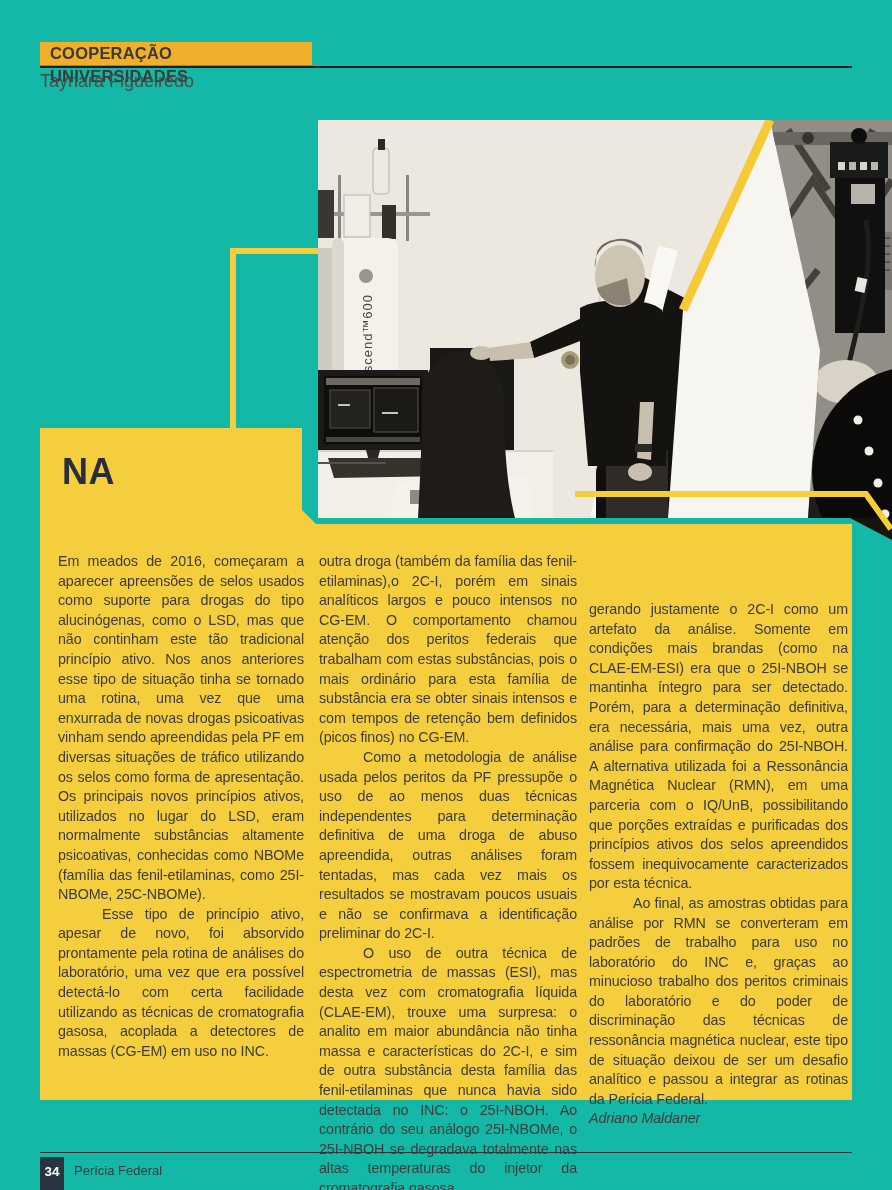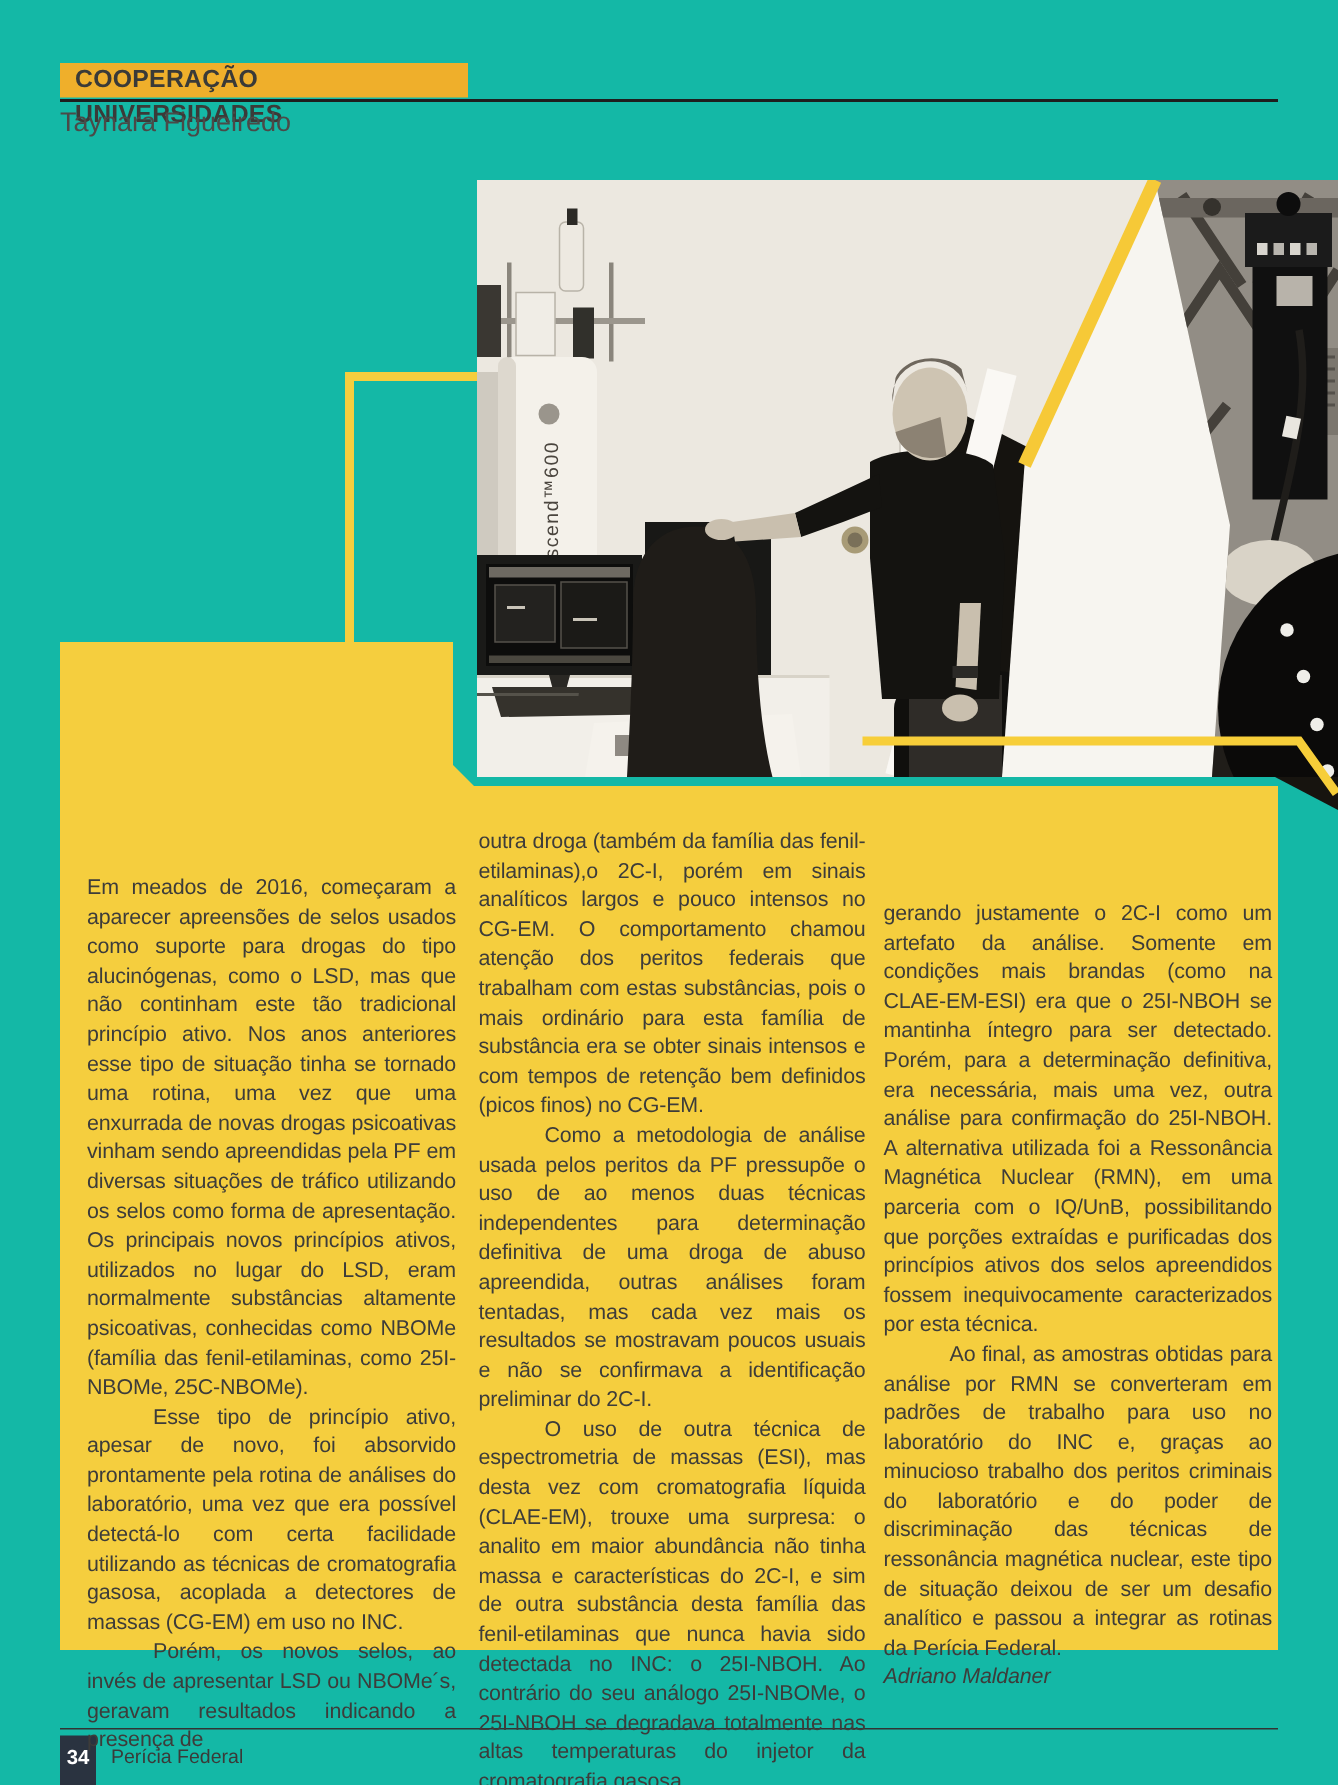--- a/index.html
+++ b/index.html
@@ -17,21 +17,21 @@
   
   .photo{left:318px;top:120px;width:574px;height:398px;}
 
   
   .feature-title{left:62px;top:450px;font-size:36px;line-height:43px;font-weight:800;
     color:#272F3C;letter-spacing:0.5px;}
   .col{top:552px;}
   .col p{margin:0;text-align:justify;font-size:14.3px;line-height:19.6px;color:#3D3C3A;
     letter-spacing:-0.1px;}
   .col p.indent{text-indent:44px;}
-  .col1{left:58px;width:246px;margin-top:31px;}
+  .col1{left:58px;width:246px;}
   .col2{left:319px;width:258px;}
   .col3{left:589px;width:259px;}
   .byline{margin-top:28px;font-style:italic;font-size:14.5px;color:#3D3C3A;}
 
   
   .footer-rule{left:40px;top:1152px;width:812px;height:1px;background:#333;}
   .page-num{left:40px;top:1157px;width:24px;height:35px;background:#2A3340;color:#fff;
     font-size:13.5px;font-weight:700;text-align:center;line-height:29px;}
   .publication{left:74px;top:1163px;font-size:13px;color:#3A3A38;}
 
@@ -158,26 +158,26 @@
   </div>
 
   <svg class="abs" style="left:0;top:0;z-index:2;pointer-events:none;" width="892" height="1190">
     <polygon points="850,518 892,518 892,540" fill="#17140F"></polygon>
     <polygon points="40,428 302,428 302,510 316,524 852,524 852,1100 40,1100" fill="#F5CE3E"></polygon>
     <polyline points="318,251 233,251 233,428" fill="none" stroke="#F5CE3E" stroke-width="6"></polyline>
     <polyline points="575,494 866,494 891,529" fill="none" stroke="#F7CE39" stroke-width="6"></polyline>
   </svg>
 
   <div class="abs feature-title" style="z-index:3;">
+    <div>NA</div>
   </div>
 
   <div class="abs col col1" style="z-index:3;">
     <p>Em meados de 2016, começaram a aparecer apreensões de selos usados como suporte para drogas do tipo alucinógenas, como o LSD, mas que não continham este tão tradicional princípio ativo. Nos anos anteriores esse tipo de situação tinha se tornado uma rotina, uma vez que uma enxurrada de novas drogas psicoativas vinham sendo apreendidas pela PF em diversas situações de tráfico utilizando os selos como forma de apresentação. Os principais novos princípios ativos, utilizados no lugar do LSD, eram normalmente substâncias altamente psicoativas, conhecidas como NBOMe (família das fenil-etilaminas, como 25I-NBOMe, 25C-NBOMe).</p>
     <p class="indent">Esse tipo de princípio ativo, apesar de novo, foi absorvido prontamente pela rotina de análises do laboratório, uma vez que era possível detectá-lo com certa facilidade utilizando as técnicas de cromatografia gasosa, acoplada a detectores de massas (CG-EM) em uso no INC.</p>
-    <p class="indent">Porém, os novos selos, ao invés de apresentar LSD ou NBOMe´s, geravam resultados indicando a presença de</p>
   </div>
   <div class="abs col col2" style="z-index:3;">
     <p>outra droga (também da família das fenil-etilaminas),o 2C-I, porém em sinais analíticos largos e pouco intensos no CG-EM. O comportamento chamou atenção dos peritos federais que trabalham com estas substâncias, pois o mais ordinário para esta família de substância era se obter sinais intensos e com tempos de retenção bem definidos (picos finos) no CG-EM.</p>
     <p class="indent">Como a metodologia de análise usada pelos peritos da PF pressupõe o uso de ao menos duas técnicas independentes para determinação definitiva de uma droga de abuso apreendida, outras análises foram tentadas, mas cada vez mais os resultados se mostravam poucos usuais e não se confirmava a identificação preliminar do 2C-I.</p>
     <p class="indent">O uso de outra técnica de espectrometria de massas (ESI), mas desta vez com cromatografia líquida (CLAE-EM), trouxe uma surpresa: o analito em maior abundância não tinha massa e características do 2C-I, e sim de outra substância desta família das fenil-etilaminas que nunca havia sido detectada no INC: o 25I-NBOH. Ao contrário do seu análogo 25I-NBOMe, o 25I-NBOH se degradava totalmente nas altas temperaturas do injetor da cromatografia gasosa,</p>
   </div>
   <div class="abs col col3" style="z-index:3;margin-top:48px;">
     <p>gerando justamente o 2C-I como um artefato da análise. Somente em condições mais brandas (como na CLAE-EM-ESI) era que o 25I-NBOH se mantinha íntegro para ser detectado. Porém, para a determinação definitiva, era necessária, mais uma vez, outra análise para confirmação do 25I-NBOH. A alternativa utilizada foi a Ressonância Magnética Nuclear (RMN), em uma parceria com o IQ/UnB, possibilitando que porções extraídas e purificadas dos princípios ativos dos selos apreendidos fossem inequivocamente caracterizados por esta técnica.</p>
     <p class="indent">Ao final, as amostras obtidas para análise por RMN se converteram em padrões de trabalho para uso no laboratório do INC e, graças ao minucioso trabalho dos peritos criminais do laboratório e do poder de discriminação das técnicas de ressonância magnética nuclear, este tipo de situação deixou de ser um desafio analítico e passou a integrar as rotinas da Perícia Federal.</p>
     <p class="byline">Adriano Maldaner</p>

